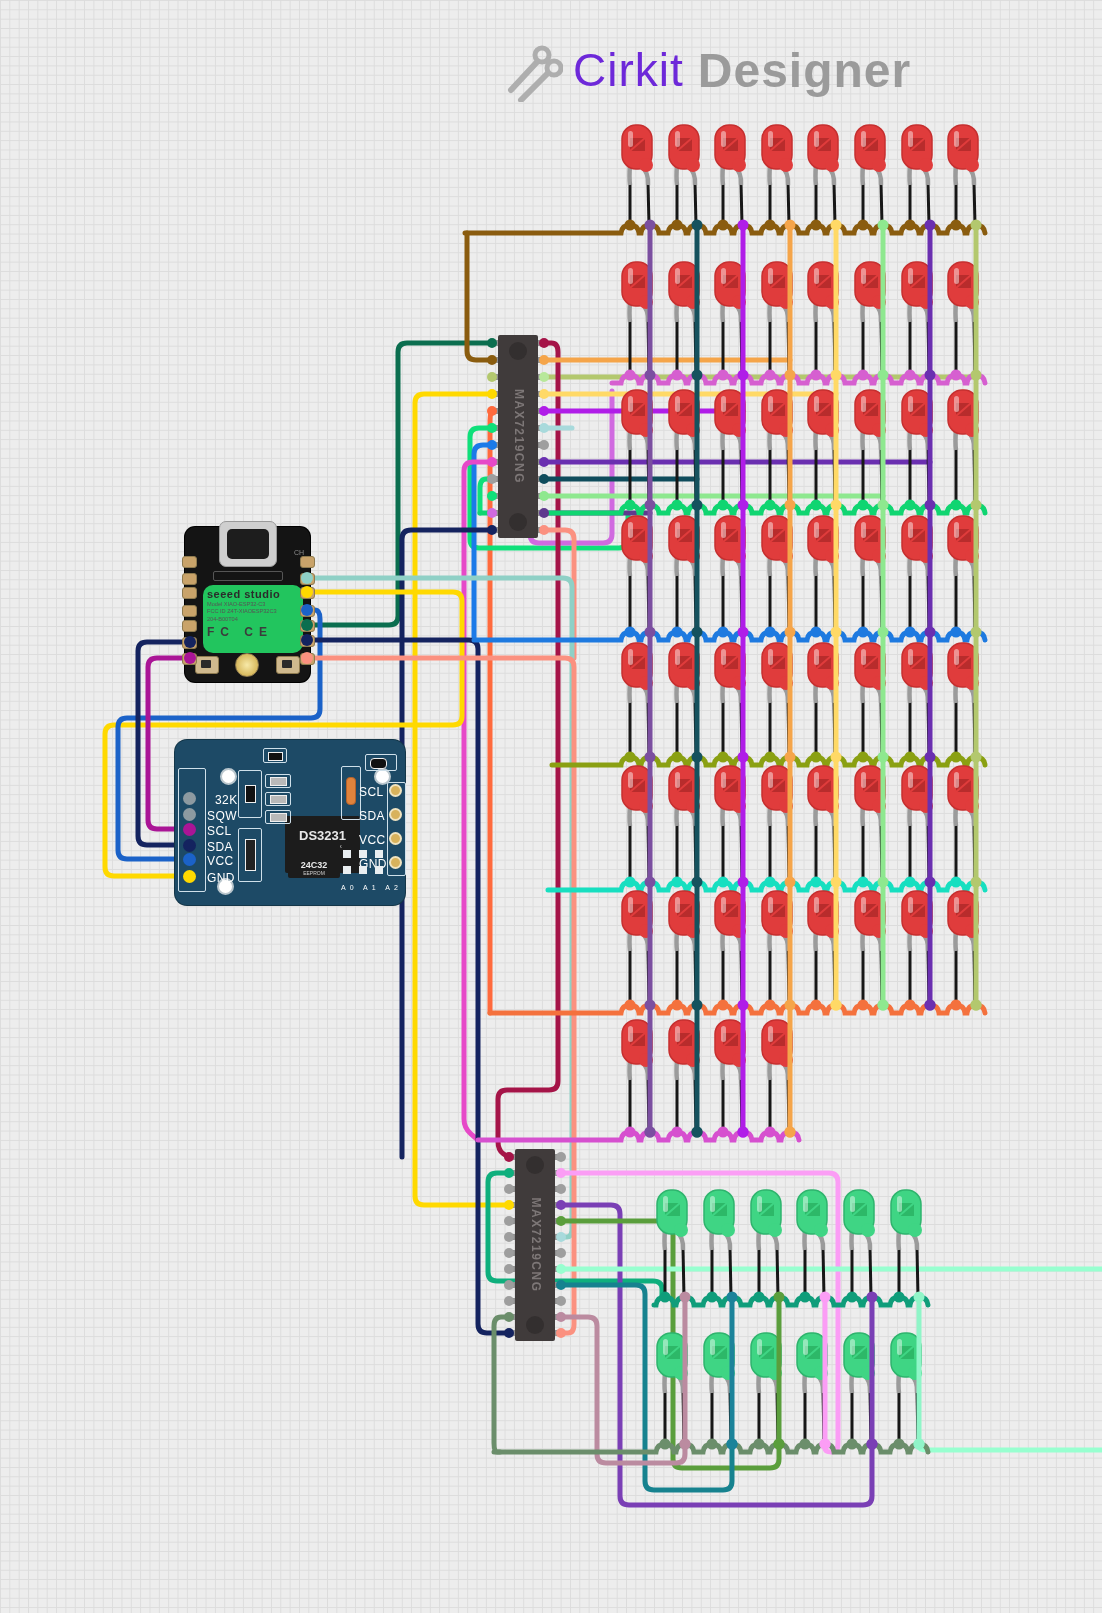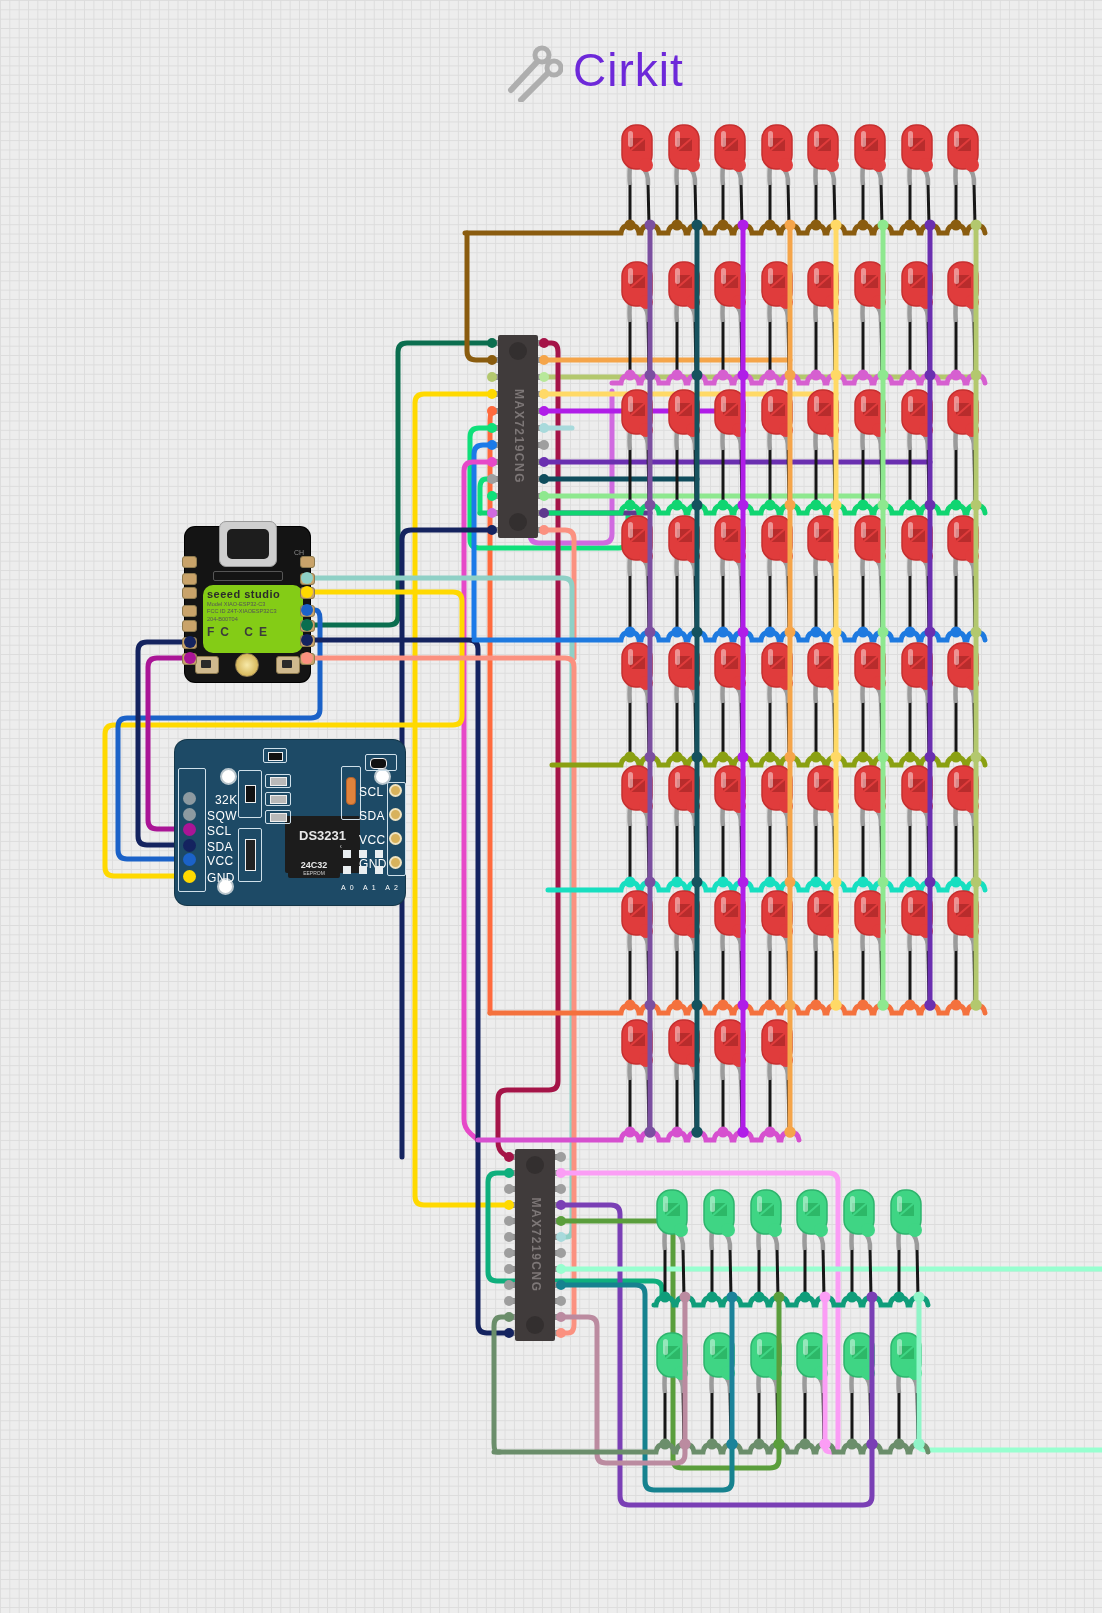--- a/index.html
+++ b/index.html
@@ -17,21 +17,21 @@
   
   #logo{position:absolute;left:505px;top:38px;height:64px;display:flex;align-items:center;z-index:0;}
   #logo .word1{font-size:46px;color:#6d28d9;font-weight:400;letter-spacing:1px;margin-left:10px;}
   #logo .word2{font-size:48px;color:#9b9b9b;font-weight:700;letter-spacing:1px;margin-left:14px;}
   
   #xiao{left:185px;top:527px;width:125px;height:155px;background:#141414;border-radius:10px;box-shadow:0 0 0 1px #000;}
   #xiao .usb{position:absolute;left:34px;top:-6px;width:56px;height:44px;background:#cfcfcf;border-radius:7px;border:1px solid #9a9a9a;}
   #xiao .usb:after{content:"";position:absolute;left:7px;top:7px;right:7px;bottom:7px;background:#1d1d1d;border-radius:5px;}
   #xiao .ch{position:absolute;right:6px;top:22px;color:#8d8d8d;font-size:7px;}
   #xiao .shield{position:absolute;left:28px;top:44px;width:68px;height:8px;border:1px solid #555;border-radius:2px;}
-  #xiao .label{position:absolute;left:18px;top:58px;width:100px;height:68px;background:#84cc16;border-radius:10px;padding:3px 4px;box-sizing:border-box;}
+  #xiao .label{position:absolute;left:18px;top:58px;width:100px;height:68px;background:#22c55e;border-radius:10px;padding:3px 4px;box-sizing:border-box;}
   #xiao .brand{font-weight:700;font-size:11px;color:#2b2b2b;letter-spacing:.5px;}
   #xiao .tiny{font-size:5.6px;color:#555;margin-top:1px;}
   #xiao .cert{font-size:5.6px;color:#555;margin-top:2px;}
   #xiao .marks{font-size:12px;font-weight:700;color:#3c3c3c;margin-top:3px;letter-spacing:6px;}
   #xiao .btn{position:absolute;bottom:8px;width:22px;height:16px;background:#cfb98e;border-radius:3px;border:1px solid #8f7b4f;}
   #xiao .btn:after{content:"";position:absolute;left:5px;top:3px;width:10px;height:8px;background:#2a2a2a;border-radius:1px;}
   #xiao .btn.b{left:10px;} #xiao .btn.r{right:10px;}
   #xiao .rgb{position:absolute;bottom:5px;left:50px;width:22px;height:22px;background:radial-gradient(#f7e9a8,#caa43c);border-radius:50%;border:1px solid #8f7b4f;}
   .pad{position:absolute;width:13px;height:10px;background:#c9a36a;border-radius:3px;border:1px solid #8f7b4f;}
   .pindot{position:absolute;width:12px;height:12px;border-radius:50%;}
@@ -60,20 +60,21 @@
 <div id="logo" class="nosel">
   <svg width="58" height="64" viewBox="0 0 58 64">
     <g stroke="#aeaeae" stroke-width="6" fill="none" stroke-linecap="round">
       <line x1="6" y1="52" x2="32" y2="24"></line>
       <circle cx="37" cy="17" r="7" stroke-width="5"></circle>
       <line x1="16" y1="62" x2="42" y2="36"></line>
       <circle cx="49" cy="30" r="7" stroke-width="5"></circle>
     </g>
   </svg>
   <span class="word1">Cirkit</span>
+  <span class="word2">Designer</span>
 </div>
 
 <svg id="circuit" width="1102" height="1613">
     <path d="M492,343 L407,343 Q398,343 398,352 L398,616 Q398,625 389,625 L310,625" fill="none" stroke="#0b6e4f" stroke-width="5" stroke-linecap="round"></path>
     <path d="M492,360 L476,360 Q467,360 467,351 L467,233" fill="none" stroke="#8a5c0f" stroke-width="5" stroke-linecap="round"></path>
     <path d="M492,377 L976,377" fill="none" stroke="#b3c86e" stroke-width="5" stroke-linecap="round"></path>
     <path d="M492,394 L424,394 Q415,394 415,403 L415,1196 Q415,1205 424,1205 L508,1205" fill="none" stroke="#ffd900" stroke-width="5" stroke-linecap="round"></path>
     <path d="M492,411 L491,413 Q490,415 490,424 L490,1013" fill="none" stroke="#ff6a3d" stroke-width="5" stroke-linecap="round"></path>
     <path d="M492,428 L479,428 Q470,428 470,437 L470,539 Q470,548 479,548 L619,548 Q628,548 628,539 L628,513" fill="none" stroke="#0fe07a" stroke-width="5" stroke-linecap="round"></path>
     <path d="M492,445 L483,445 Q474,445 474,454 L474,640" fill="none" stroke="#1b7ae8" stroke-width="5" stroke-linecap="round"></path>

